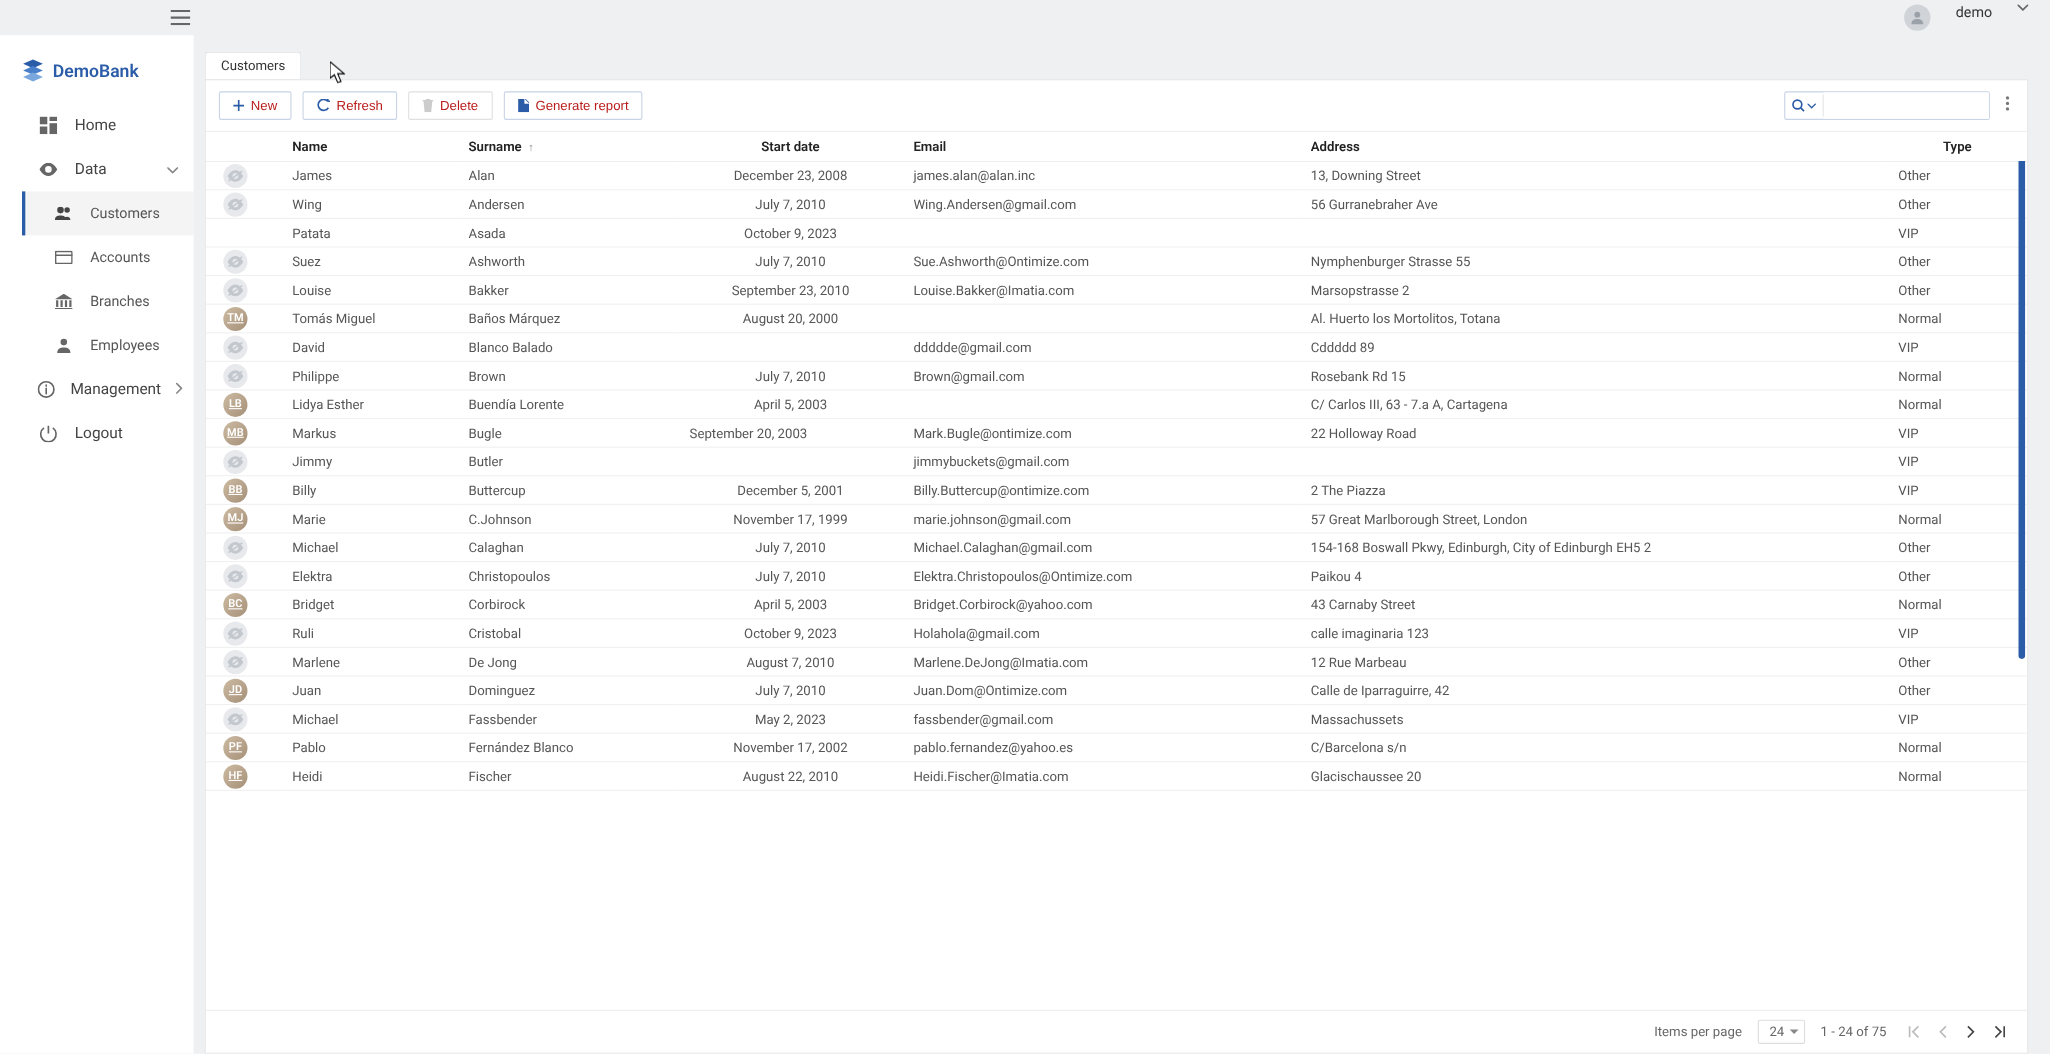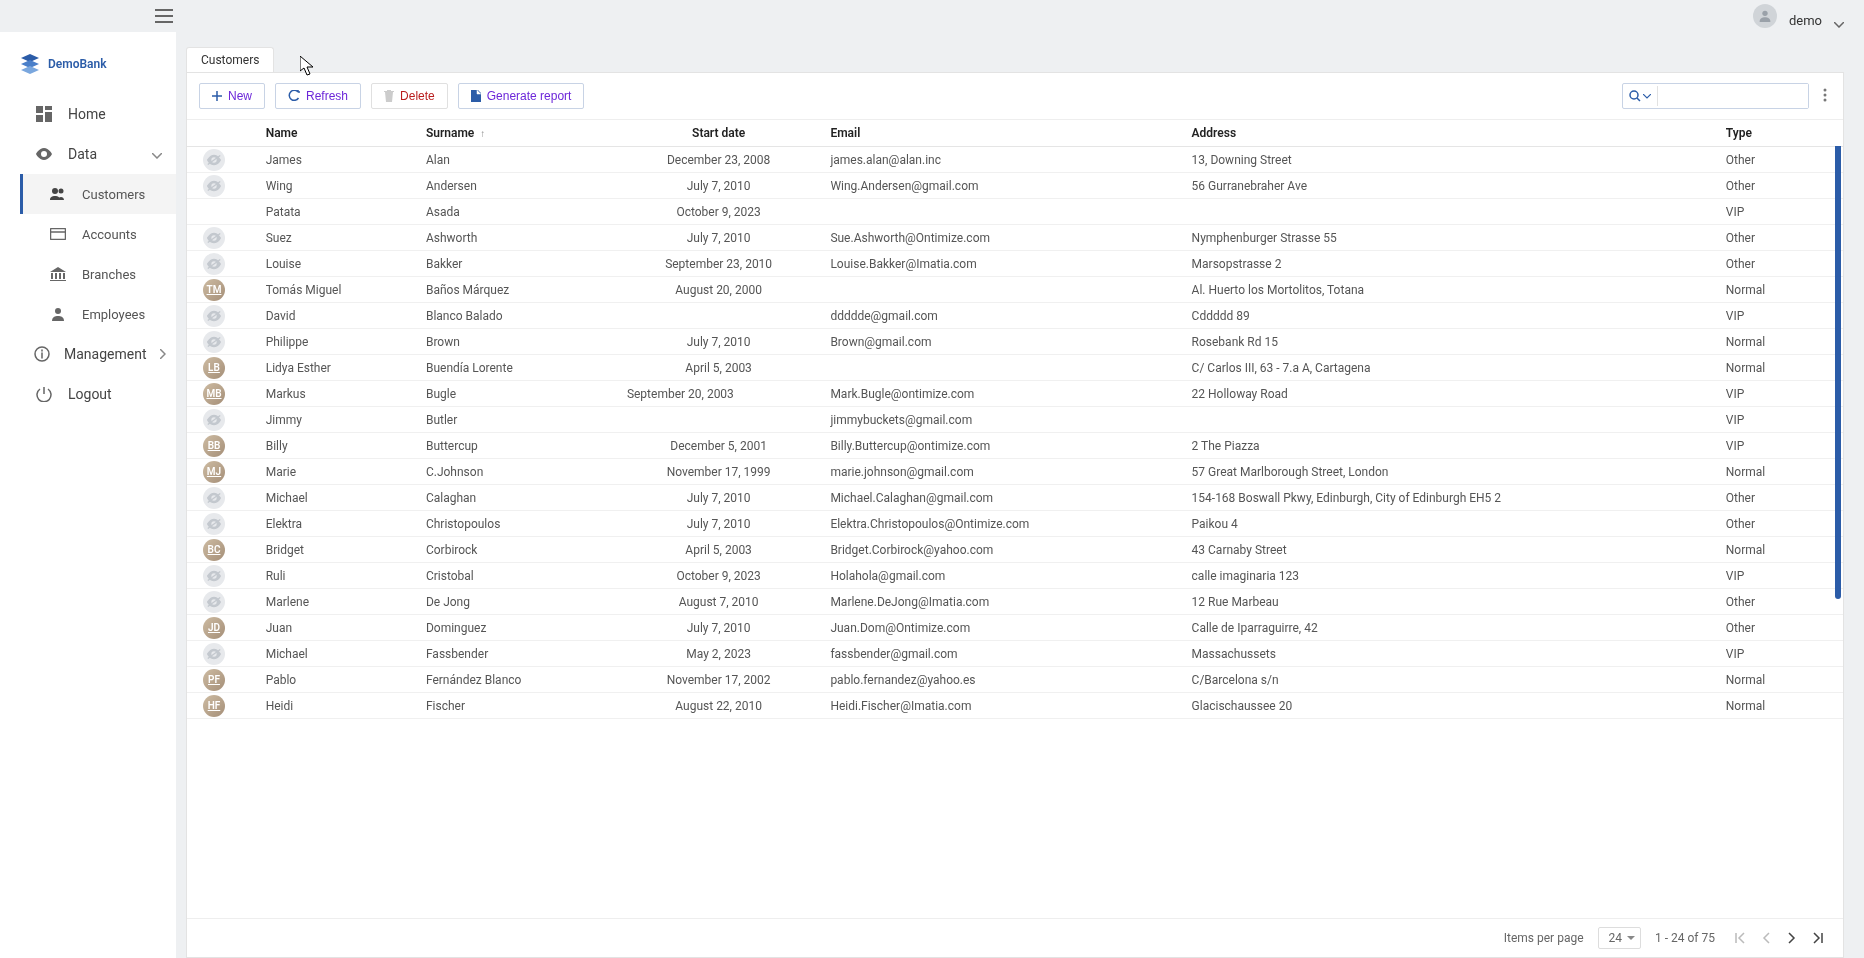--- a/index.html
+++ b/index.html
@@ -1,56 +1,56 @@
 <!DOCTYPE html>
 <html><head>
 <meta charset="utf-8">
 <style>
 * { box-sizing: border-box; margin: 0; padding: 0; }
 body { font-family: -apple-system, BlinkMacSystemFont, "Segoe UI", Roboto, sans-serif; background: #eef0f2; color: #333; font-size: 13px; overflow: hidden; }
 .app { display: flex; flex-direction: column; height: 958px; width: 1864px; }
 .topbar { height: 32px; display: flex; align-items: center; padding: 0 12px 0 4px; }
 .hamburger { width: 40px; height: 32px; display: flex; align-items: center; justify-content: center; cursor: pointer; margin-left: 140px; }
 .spacer { flex: 1; }
-.user-area { display: flex; align-items: flex-end; gap: 12px; cursor: pointer; padding: 4px 8px; }
+.user-area { display: flex; align-items: flex-start; gap: 23px; cursor: pointer; padding: 4px 8px; }
 .user-avatar { width: 24px; height: 24px; border-radius: 50%; background: #d0d4d8; display: flex; align-items: center; justify-content: center; }
 .body { flex: 1; display: flex; }
 .sidebar { width: 176px; background: #fff; display: flex; flex-direction: column; padding-top: 14px; }
 .logo { padding: 6px 16px 18px 18px; display: flex; align-items: center; gap: 6px; }
-.logo-text { font-size: 12px; font-weight: 600; color: #2b5ca8; }
+.logo-text { font-size: 16px; font-weight: 600; color: #2b5ca8; }
 .nav-item { display: flex; align-items: center; gap: 14px; padding: 10px 14px; cursor: pointer; color: #444; font-size: 14px; position: relative; margin-left: 20px; }
 .nav-item.sub { padding-left: 28px; font-size: 13px; color: #555; }
 .nav-item.active { background: #f4f4f4; }
 .nav-item.active::before { content: ""; position: absolute; left: 0; top: 0; bottom: 0; width: 3px; background: #2b5ca8; }
 .nav-item .chev { margin-left: auto; }
 .nav-icon { width: 20px; height: 20px; display: inline-flex; align-items: center; justify-content: center; color: #666; }
 .main { flex: 1; display: flex; flex-direction: column; padding: 14px 20px 0 10px; overflow: hidden; }
 .tabs { display: flex; align-items: flex-end; height: 26px; }
 .tab { background: #fff; border: 1px solid #e3e3e3; border-bottom: none; padding: 5px 14px; font-size: 12px; color: #333; border-radius: 3px 3px 0 0; }
 .panel { background: #fff; flex: 1; display: flex; flex-direction: column; border: 1px solid #e3e3e3; overflow: hidden; }
 .toolbar { display: flex; align-items: center; gap: 10px; padding: 10px 12px; border-bottom: 1px solid #eee; }
-.btn { display: inline-flex; align-items: center; gap: 6px; border: 1px solid #c8d3e5; background: #fff; color: #6d28d9; padding: 5px 12px; font-size: 12px; border-radius: 2px; cursor: pointer; }
+.btn { display: inline-flex; align-items: center; gap: 6px; border: 1px solid #c8d3e5; background: #fff; color: #b91c1c; padding: 5px 12px; font-size: 12px; border-radius: 2px; cursor: pointer; }
 .btn.disabled { color: #b91c1c; border-color: #e0e0e0; cursor: default; }
 .toolbar-spacer { flex: 1; }
 .search-wrap { display: flex; align-items: center; border: 1px solid #c8d3e5; border-radius: 2px; background: #fff; }
 .search-pre { display: flex; align-items: center; gap: 2px; padding: 4px 6px; border-right: 1px solid #e2e2e2; color: #2b5ca8; cursor: pointer; }
 .search-input { border: none; outline: none; padding: 5px 8px; width: 150px; font-size: 12px; }
 .more-btn { padding: 4px; cursor: pointer; color: #666; }
 .table-wrap { flex: 1; overflow-y: auto; position: relative; }
 table { width: 100%; border-collapse: collapse; table-layout: fixed; }
 th { text-align: left; font-weight: 600; font-size: 12px; color: #222; padding: 6px 10px; border-bottom: 1px solid #e5e5e5; background: #fff; position: sticky; top: 0; z-index: 2; }
 th .sort-arrow { font-size: 10px; margin-left: 6px; color: #888; }
 td { padding: 4px 10px; border-bottom: 1px solid #f0f0f0; font-size: 12px; color: #555; height: 26px; white-space: nowrap; overflow: hidden; text-overflow: ellipsis; }
 .col-avatar { width: 54px; }
 .col-name { width: 126px; }
 .col-surname { width: 158px; }
 .col-start { width: 160px; text-align: center; }
 .col-email { width: 284px; }
 .col-address { width: 420px; }
-.col-type { width: 100px; }
+.col-type { width: 100px; text-align: center; }
 .avatar-cell { padding: 0 0 0 16px; }
 .avatar-ph { width: 22px; height: 22px; border-radius: 50%; background: #e7e9ec; display: inline-flex; align-items: center; justify-content: center; color: #b6bcc4; overflow: hidden; text-decoration: underline; }
 .avatar-ph.has-img { background: linear-gradient(135deg,#cdbba2,#a58f78); color: #fff; font-weight: 600; font-size: 10px; }
 .sr-thumb { position: absolute; right: 2px; top: 0; width: 6px; height: 60%; background: #2b5ca8; border-radius: 3px; }
 .pager { display: flex; align-items: center; justify-content: flex-end; gap: 14px; padding: 8px 14px; border-top: 1px solid #eee; font-size: 12px; color: #666; }
 .pager-sel { border: 1px solid #ddd; padding: 3px 18px 3px 10px; border-radius: 2px; position: relative; cursor: pointer; }
 .pager-sel::after { content: ""; position: absolute; right: 5px; top: 50%; border: 4px solid transparent; border-top-color: #888; transform: translateY(-25%); }
 .pager-btns { display: flex; gap: 4px; }
 .pager-btn { width: 22px; height: 22px; display: inline-flex; align-items: center; justify-content: center; color: #bbb; cursor: pointer; }
 .pager-btn.active { color: #444; }

